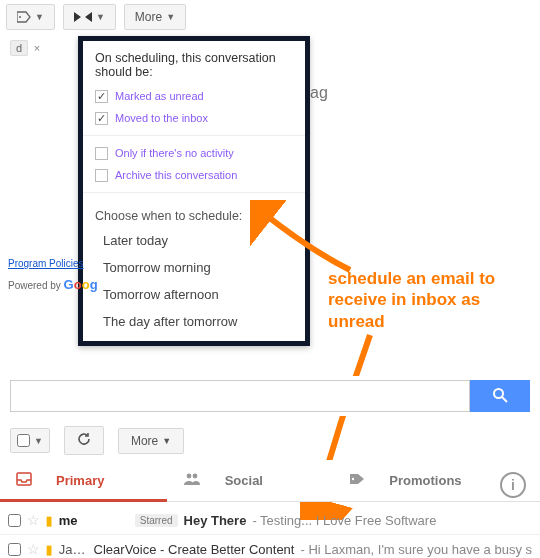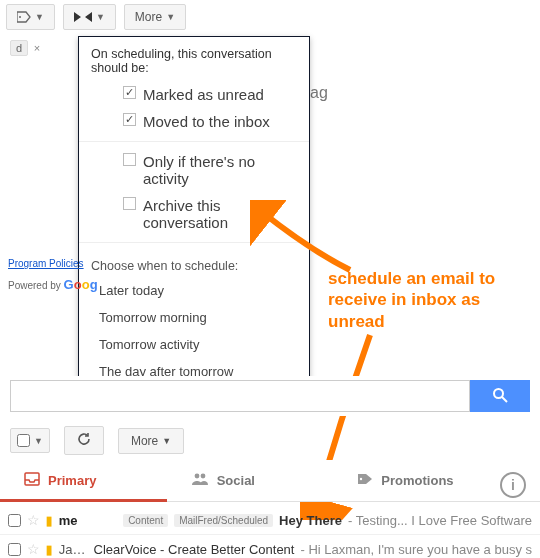--- a/index.html
+++ b/index.html
@@ -18,46 +18,46 @@
   .footer-bits a { color:#1155cc; text-decoration:underline; }
   .powered { font-size:10px; color:#666; margin-top:8px; }
   .glogo { font-weight:bold; font-size:13px; }
   .g1{color:#4285F4}.g2{color:#EA4335}.g3{color:#FBBC05}.g4{color:#4285F4}
   
   .dropdown {
     position: absolute;
     left: 78px; top: 36px;
     width: 232px;
     background: #fff;
-    border: 1px solid #0f172a;
+    border: 5px solid #0f172a;
     box-shadow: 0 2px 6px rgba(0,0,0,0.25);
     font-size: 13px;
     color: #222;
     padding-bottom: 6px;
   }
   .dd-heading { padding: 10px 12px 6px; font-size: 12.5px; color: #333; }
   .dd-subheading { padding: 10px 12px 4px; font-size: 12.5px; color: #555; }
-  .dd-item { padding: 5px 12px 5px 32px; position: relative; font-size: 15px; color: #404040; cursor: pointer; margin-left: 32px; }
+  .dd-item { padding: 5px 12px 5px 32px; position: relative; font-size: 11px; color: #8b5cf6; cursor: pointer; }
   .dd-check { position:absolute; left:12px; top:5px; width:13px; height:13px; border:1px solid #bbb; background:#fff; font-size:11px; line-height:11px; text-align:center; color:#444; }
   .dd-check.checked::after { content:"✓"; }
   .dd-sep { border-top:1px solid #eee; margin:6px 0; }
   .dd-schedule-item { padding:6px 12px 6px 20px; font-size:13px; color:#444; cursor:pointer; }
   
   .searchbar-row { position:absolute; left:0; top:376px; width:540px; padding:4px 10px; display:flex; align-items:stretch; background:#fff; }
   .search-input { flex:1; border:1px solid #ccc; padding:7px 8px; font-size:14px; outline:none; }
   .search-btn { background:#4d90fe; width:60px; border:none; display:flex; align-items:center; justify-content:center; cursor:pointer; }
   .search-btn svg { fill:#fff; }
   
   .mid-toolbar { position:absolute; left:0; top:418px; width:540px; padding:8px 10px; display:flex; gap:14px; align-items:center; }
   .select-btn { border:1px solid #d8d8d8; background:#f5f5f5; border-radius:2px; padding:5px 6px; display:flex; align-items:center; gap:4px; }
   .select-btn input { margin:0; }
   .refresh-btn, .more-btn2 { border:1px solid #d8d8d8; background:#f5f5f5; border-radius:2px; padding:5px 12px; color:#555; font-size:12px; display:inline-flex; align-items:center; gap:4px; cursor:pointer;}
   
   .tabs-row { position:absolute; left:0; top:460px; width:540px; display:flex; border-bottom:1px solid #e0e0e0; background:#fff; }
-  .tab { flex:1; padding:12px 24px; display:flex; align-items:center; gap:8px; color:#777; cursor:pointer; position:relative; }
+  .tab { flex:1; padding:12px 16px; display:flex; align-items:center; gap:24px; color:#777; cursor:pointer; position:relative; }
   .tab.active { color:#d14836; }
   .tab.active::after { content:""; position:absolute; left:0; right:0; bottom:-1px; height:3px; background:#d14836; }
   .tab .label { font-size:13px; font-weight:bold; }
   .info-circle { width:26px; height:26px; border-radius:50%; border:2px solid #999; color:#999; display:flex; align-items:center; justify-content:center; font-weight:bold; font-size:14px; margin:8px 8px 0 0; }
   
   .mail-list { position:absolute; left:0; top:506px; width:540px; }
   .mail-row { display:flex; align-items:center; gap:6px; padding:6px 8px; border-bottom:1px solid #f0f0f0; font-size:13px; white-space:nowrap; overflow:hidden; }
   .mail-row .cb { }
   .mail-row .star { color:#ccc; font-size:14px; }
   .mail-row.unread .sender { font-weight:bold; color:#222; }
@@ -124,21 +124,21 @@
     <span>Only if there's no activity</span>
   </div>
   <div class="dd-item">
     <span class="dd-check"></span>
     <span>Archive this conversation</span>
   </div>
   <div class="dd-sep"></div>
   <div class="dd-subheading">Choose when to schedule:</div>
   <div class="dd-schedule-item">Later today</div>
   <div class="dd-schedule-item">Tomorrow morning</div>
-  <div class="dd-schedule-item">Tomorrow activity</div>
+  <div class="dd-schedule-item">Tomorrow afternoon</div>
   <div class="dd-schedule-item">The day after tomorrow</div>
 </div>
 
 
 <div class="footer-bits">
   <a href="#">Program Policies</a>
   <div class="powered">
     <span>Powered by</span>
     <span class="glogo"><span class="g1">G</span><span class="g2">o</span><span class="g3">o</span><span class="g4">g</span></span>
   </div>
@@ -234,22 +234,21 @@
   </div>
 </div>
 
 
 <div class="mail-list">
   <div class="mail-row unread">
     <input type="checkbox" class="cb" style="">
     <span class="star">☆</span>
     <span class="folder-ic">▮</span>
     <span class="sender">me</span>
-    <span class="mail-label">Content</span>
-    <span class="mail-label">MailFred/Scheduled</span>
+    <span class="mail-label">Starred</span>
     <span class="subject">Hey There</span>
     <span class="preview">- Testing... I Love Free Software</span>
   </div>
   <div class="mail-row">
     <input type="checkbox" class="cb" style="">
     <span class="star">☆</span>
     <span class="folder-ic">▮</span>
     <span class="sender">Jake Swa</span>
     <span class="subject">ClearVoice - Create Better Content</span>
     <span class="preview">- Hi Laxman, I'm sure you have a busy s</span>

